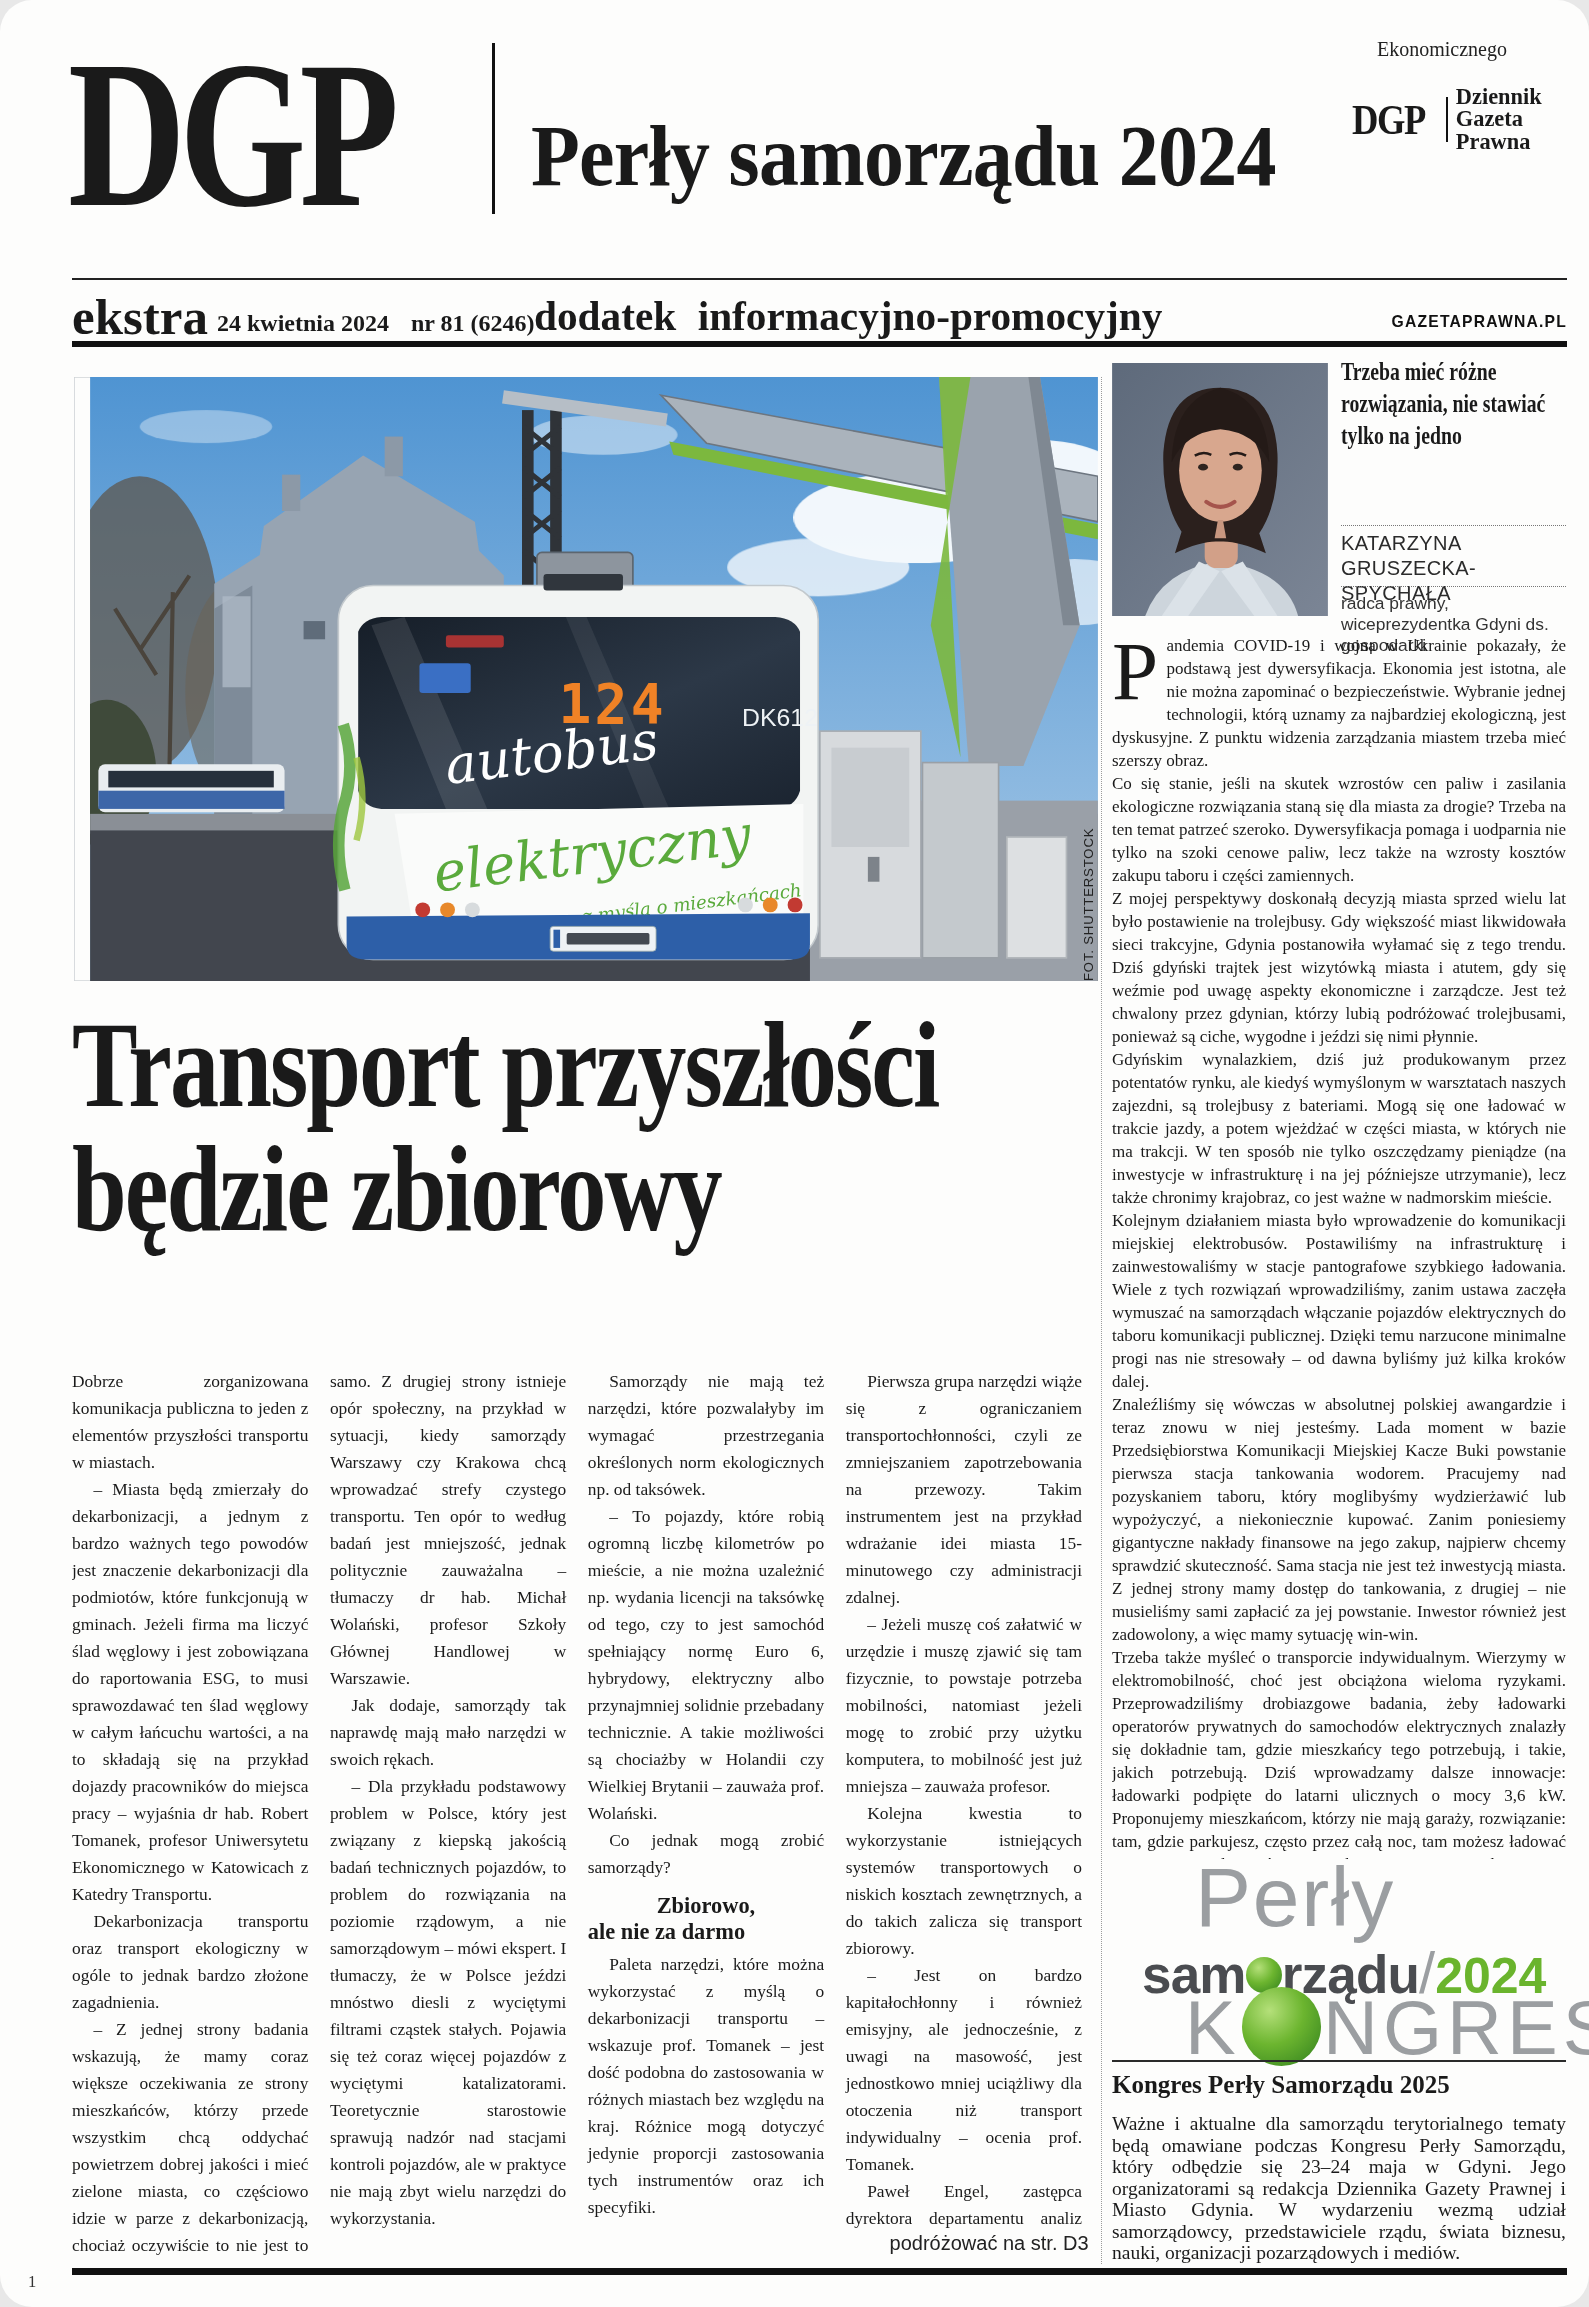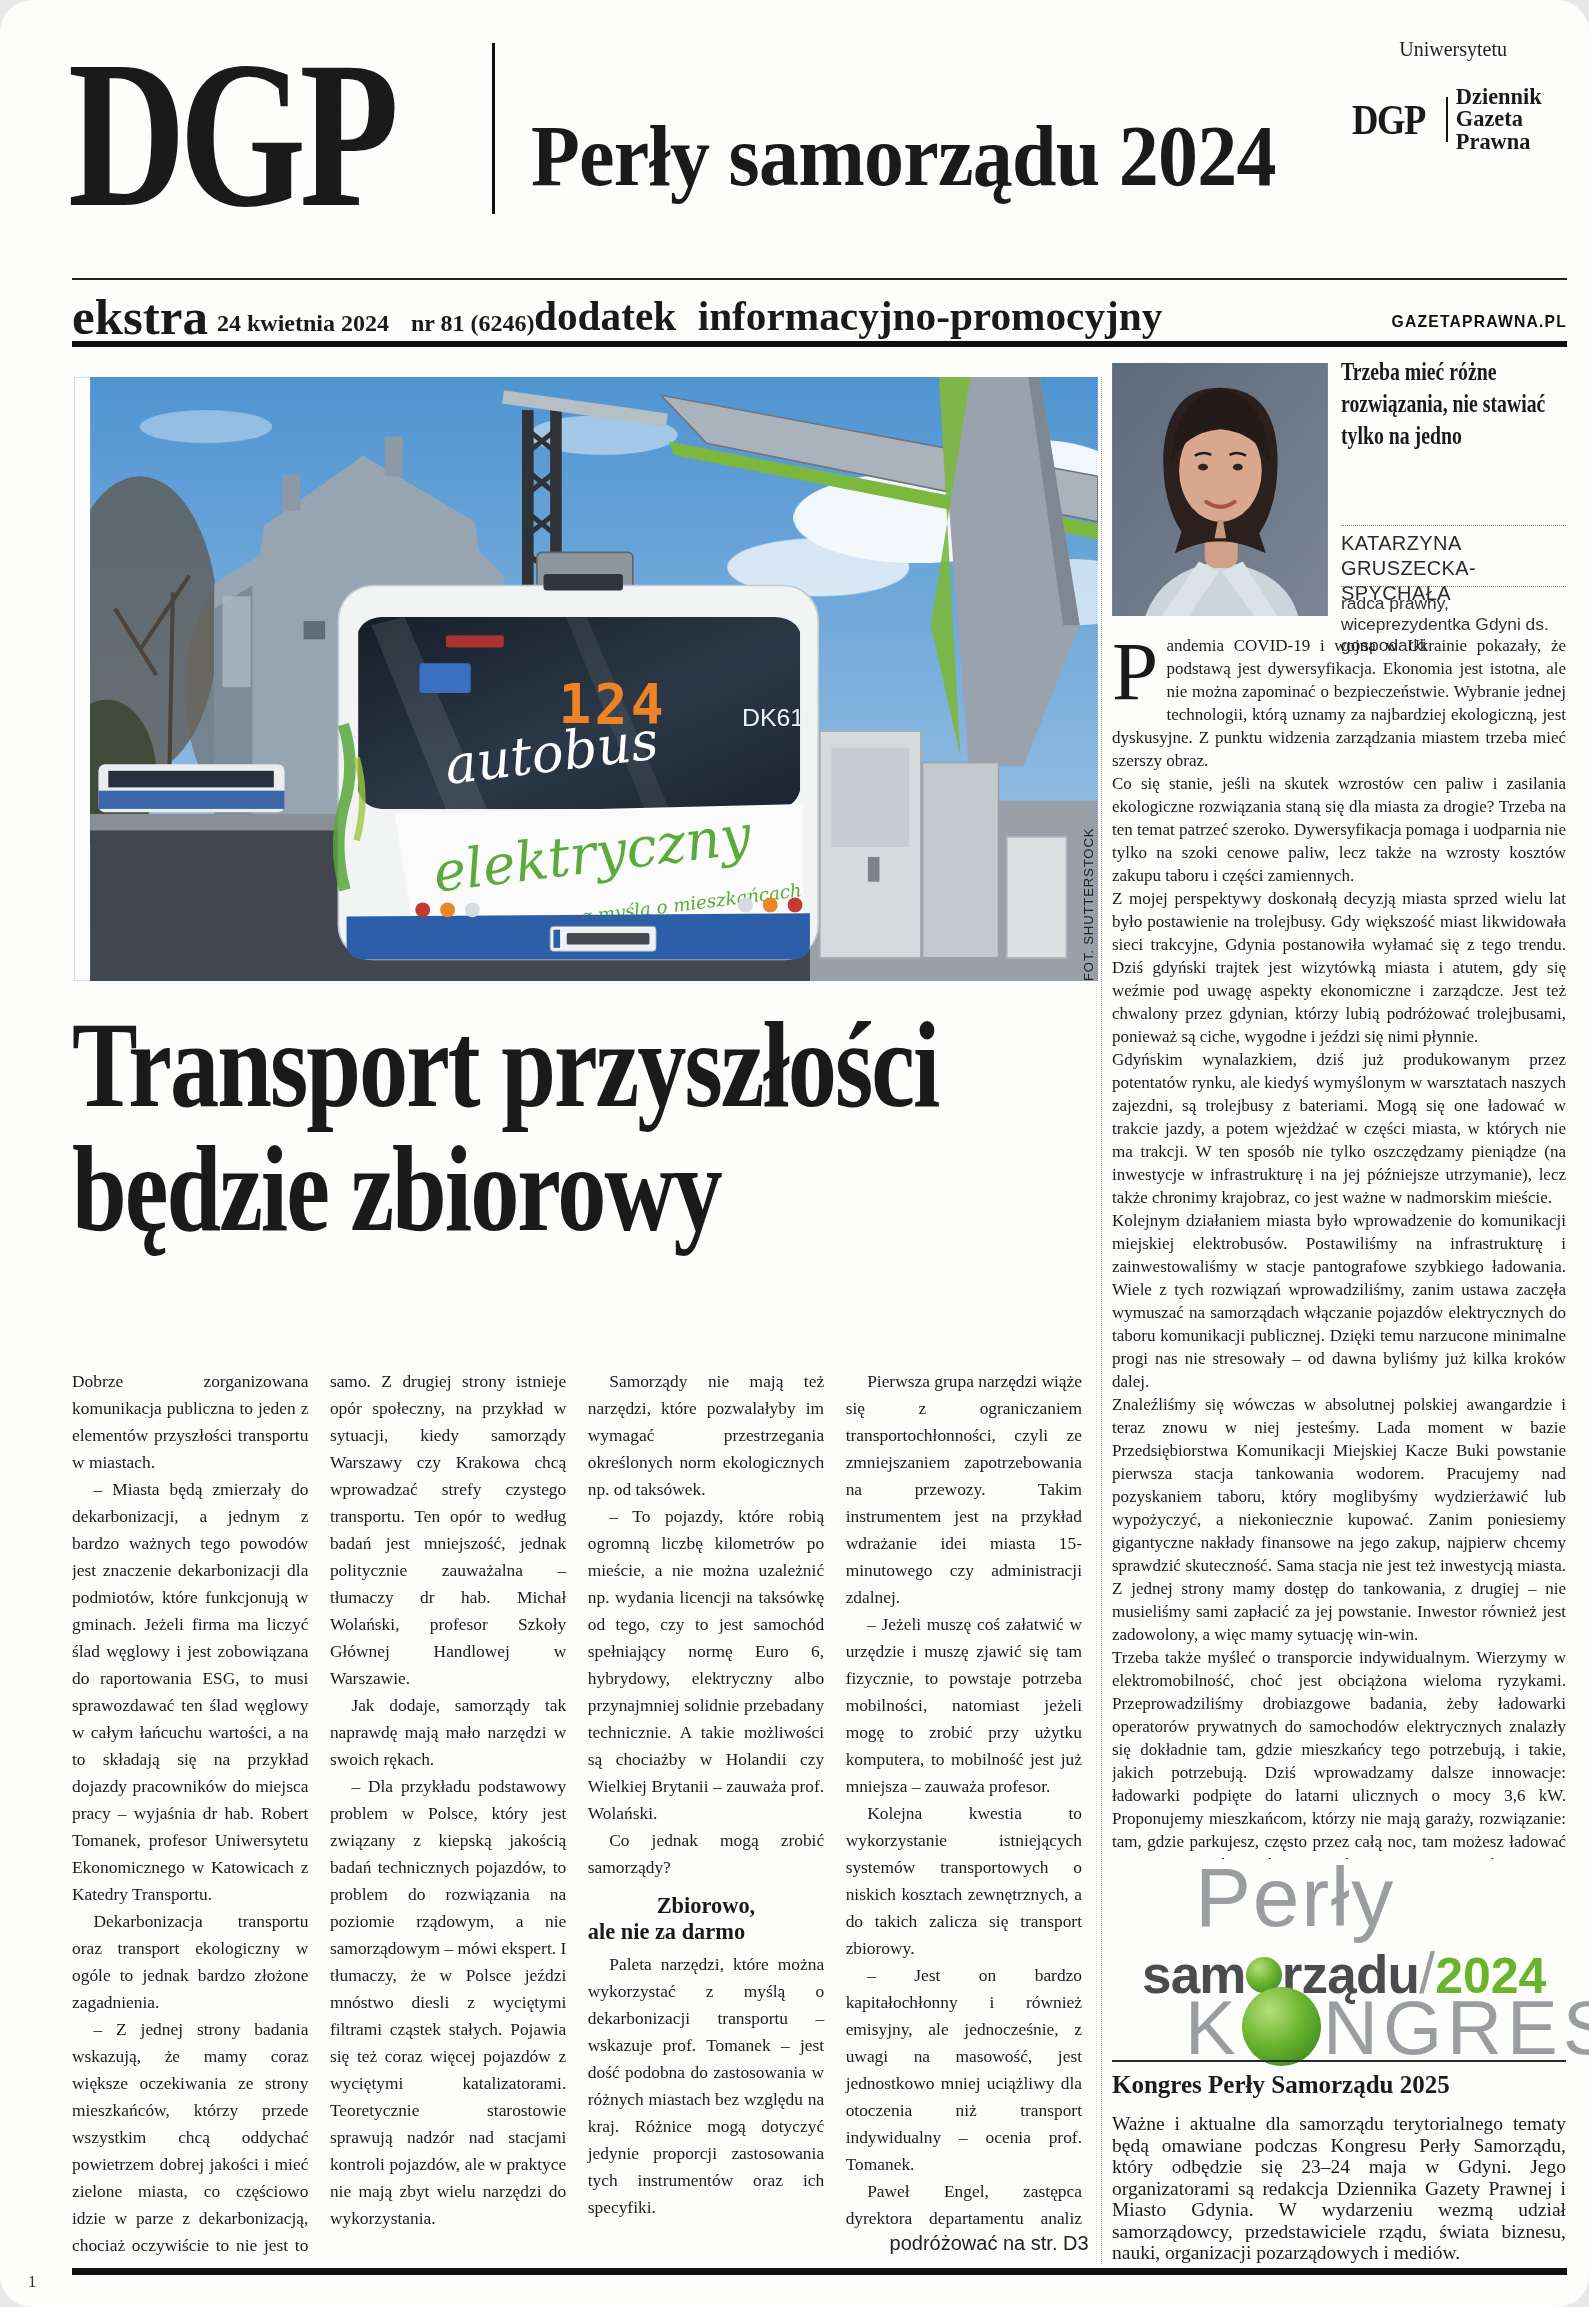--- a/index.html
+++ b/index.html
@@ -89,21 +89,21 @@
   .page-num{left:28px;top:2272px;font-size:16.6px;color:#333;}
 </style>
 </head>
 <body>
 
 <div class="page">
 
   <div class="abs dgp-logo">DGP</div>
   <div class="abs mast-bar"></div>
   <div class="abs mast-title">Perły samorządu 2024</div>
-  <div class="abs org-label">Uniwersytetu</div>
+  <div class="abs org-label">Ekonomicznego</div>
   <div class="abs org-dgp">
     <span class="org-dgp-abbr">DGP</span>
     <span class="org-dgp-sep"></span>
     <span class="org-dgp-lines">
       <span>Dziennik</span>
       <span>Gazeta Prawna</span>
     </span>
   </div>
   <div class="abs site">GAZETAPRAWNA.PL</div>
   <div class="abs rule-thin"></div>

